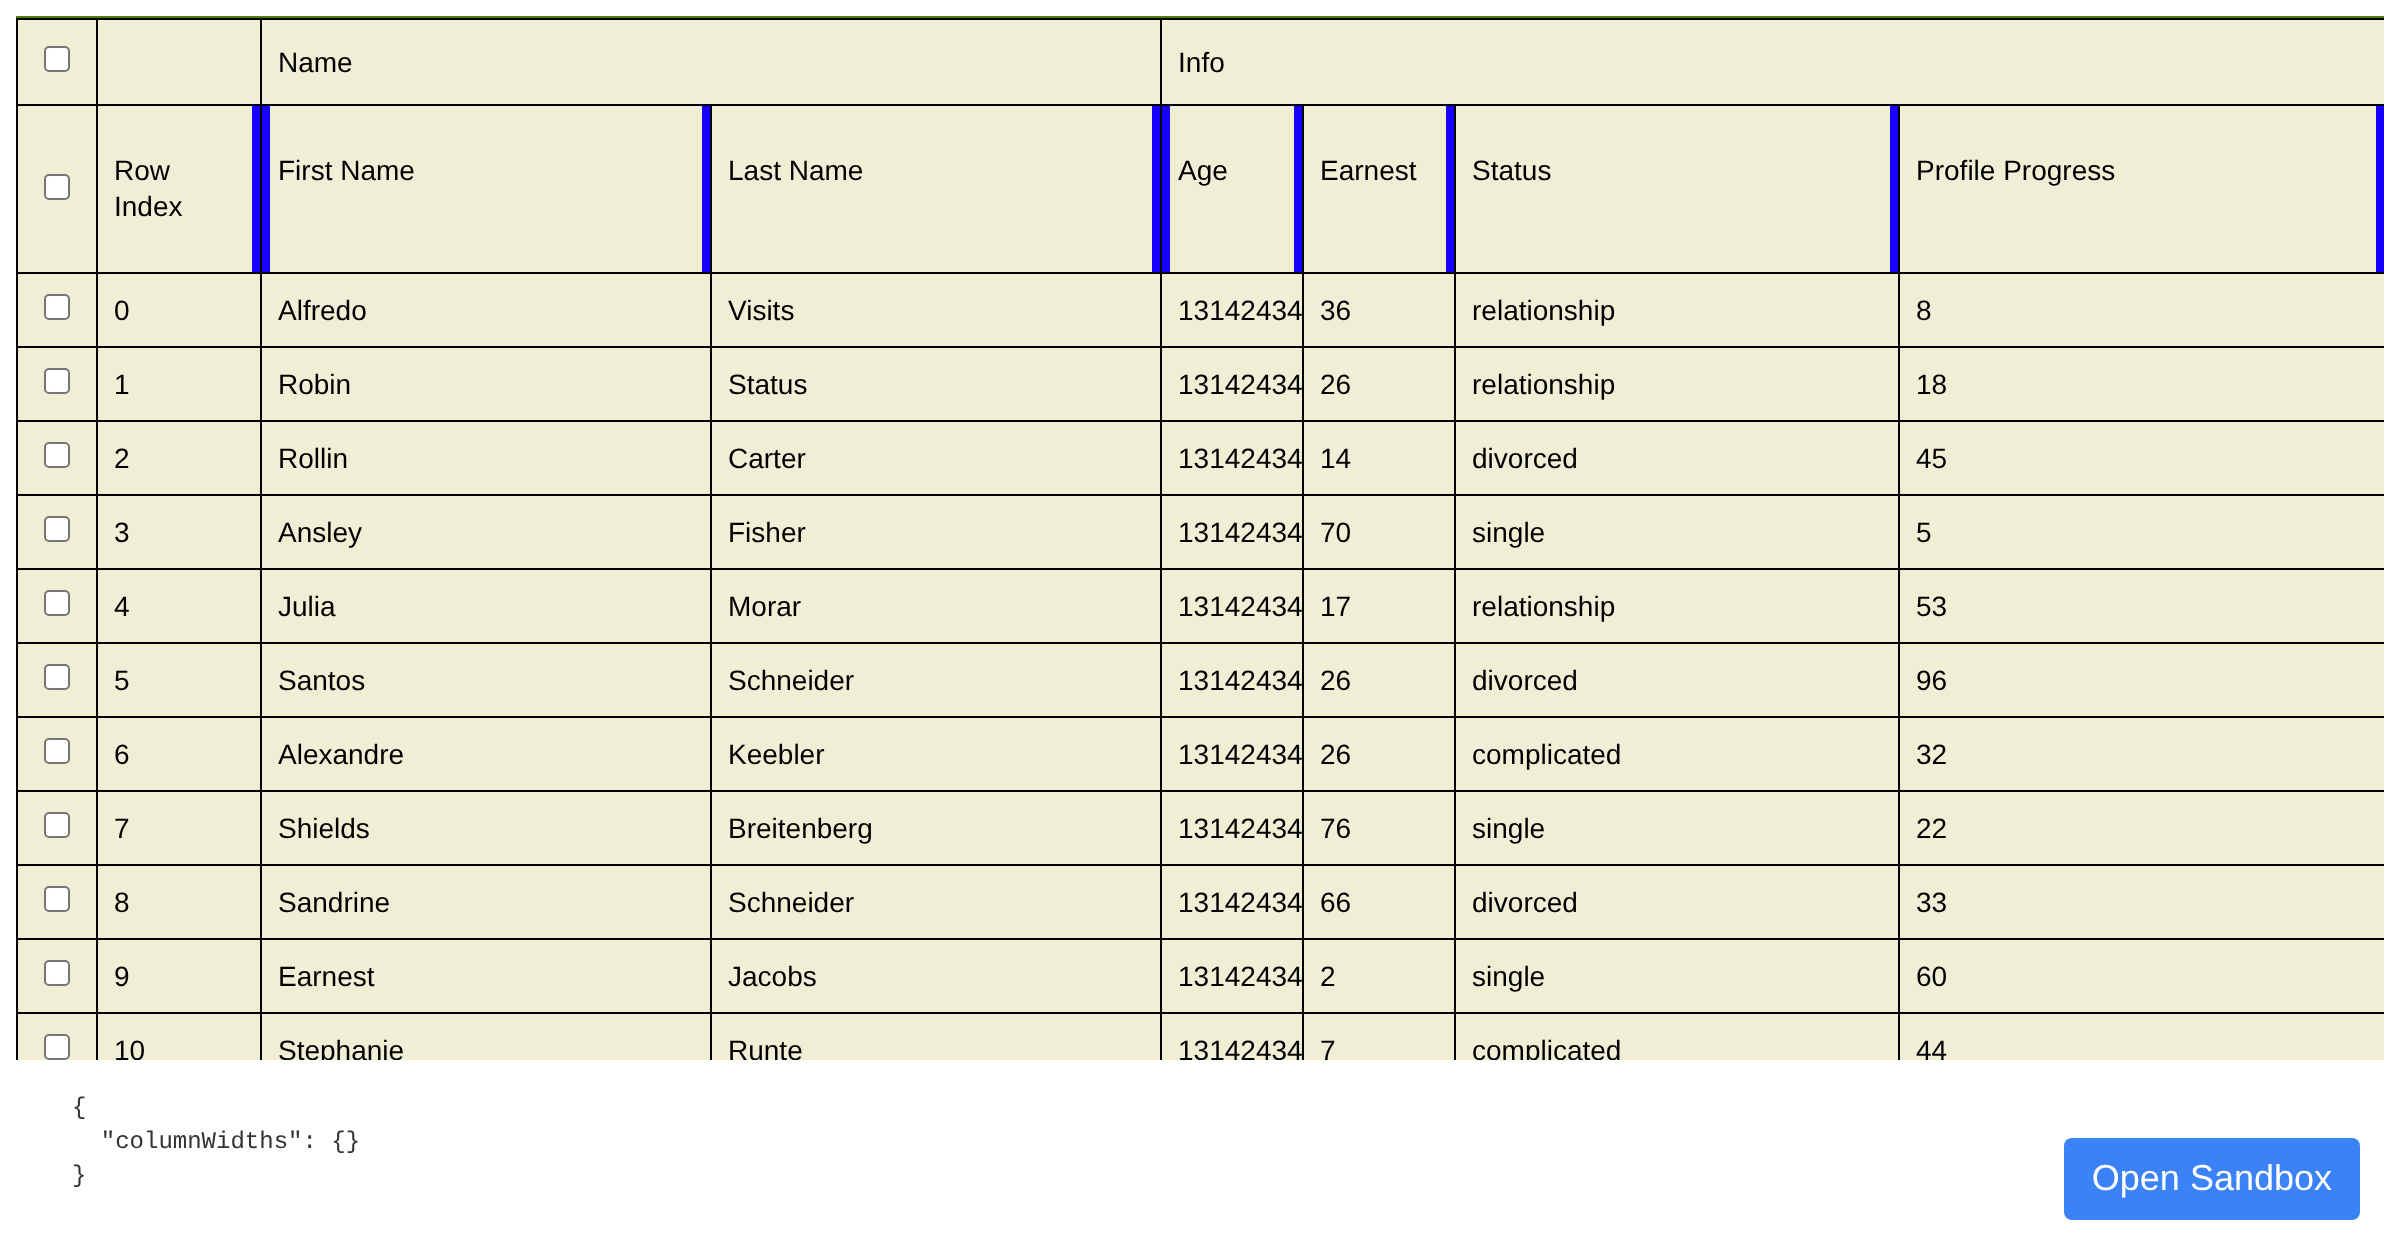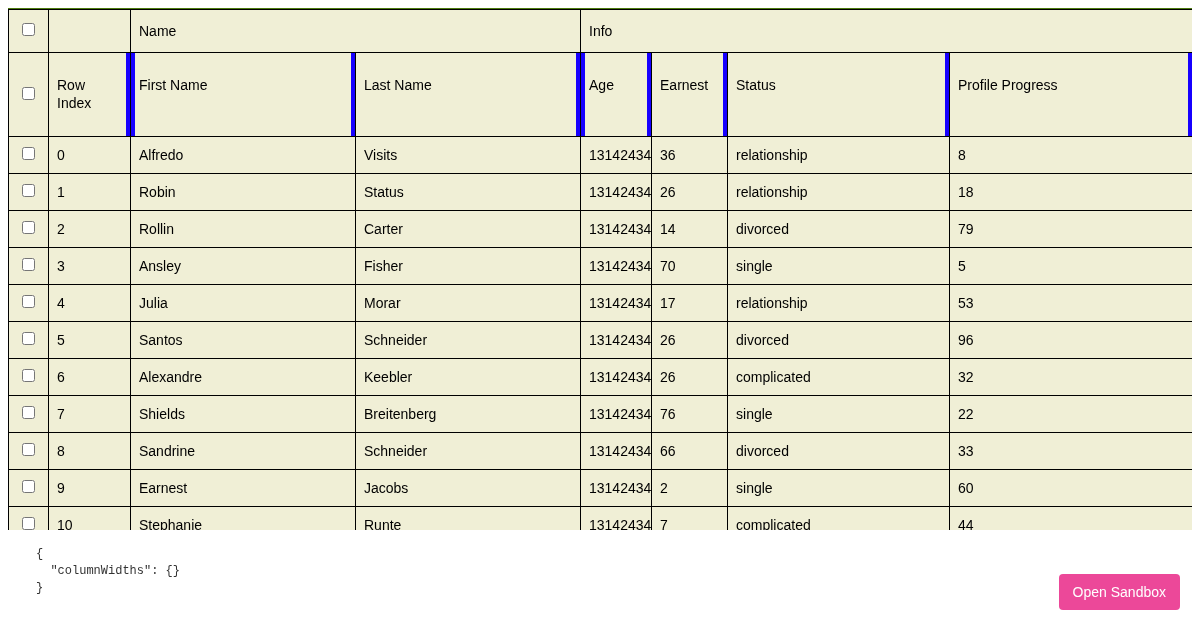--- a/index.html
+++ b/index.html
@@ -78,26 +78,26 @@
       font-family: "Courier New", Courier, monospace;
       font-size: 12px;
       color: #333;
       margin: 16px 0 0 36px;
       line-height: 1.4;
     }
     .open-sandbox {
       position: absolute;
       right: 20px;
       bottom: 20px;
-      background: #ec4899;
+      background: #3b82f6;
       color: #fff;
       border: none;
       border-radius: 4px;
       padding: 10px 14px;
-      font-size: 14px;
+      font-size: 18px;
       font-family: inherit;
       cursor: pointer;
     }
     
     col.c-check { width: 40px; }
     col.c-rowidx { width: 82px; }
     col.c-fname { width: 225px; }
     col.c-lname { width: 225px; }
     col.c-age   { width: 71px; }
     col.c-visits{ width: 76px; }
@@ -186,21 +186,21 @@
           <td>18</td>
         </tr>
         <tr>
           <td class="checkbox-cell"><input type="checkbox" style=""></td>
           <td>2</td>
           <td>Rollin</td>
           <td>Carter</td>
           <td>131424345</td>
           <td>14</td>
           <td>divorced</td>
-          <td>79</td>
+          <td>45</td>
         </tr>
         <tr>
           <td class="checkbox-cell"><input type="checkbox" style=""></td>
           <td>3</td>
           <td>Ansley</td>
           <td>Fisher</td>
           <td>131424345</td>
           <td>70</td>
           <td>single</td>
           <td>5</td>

